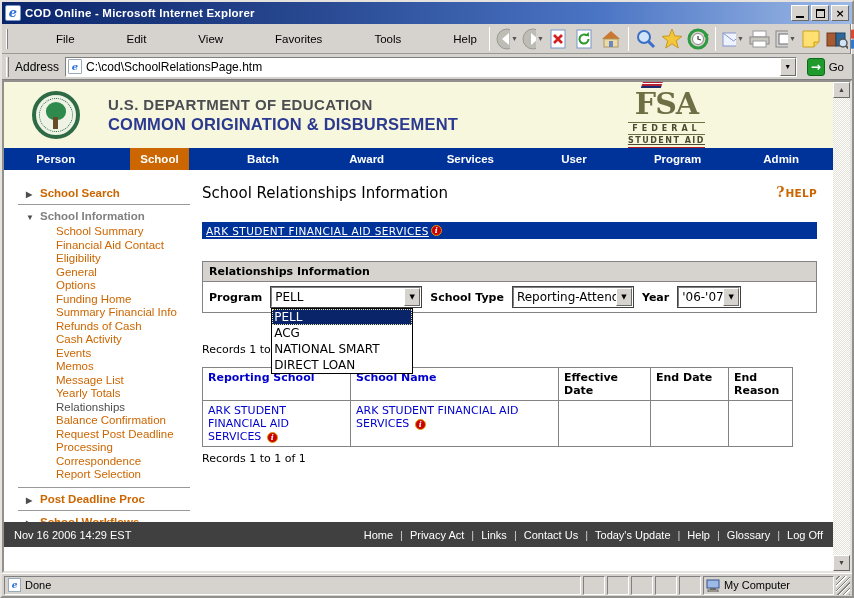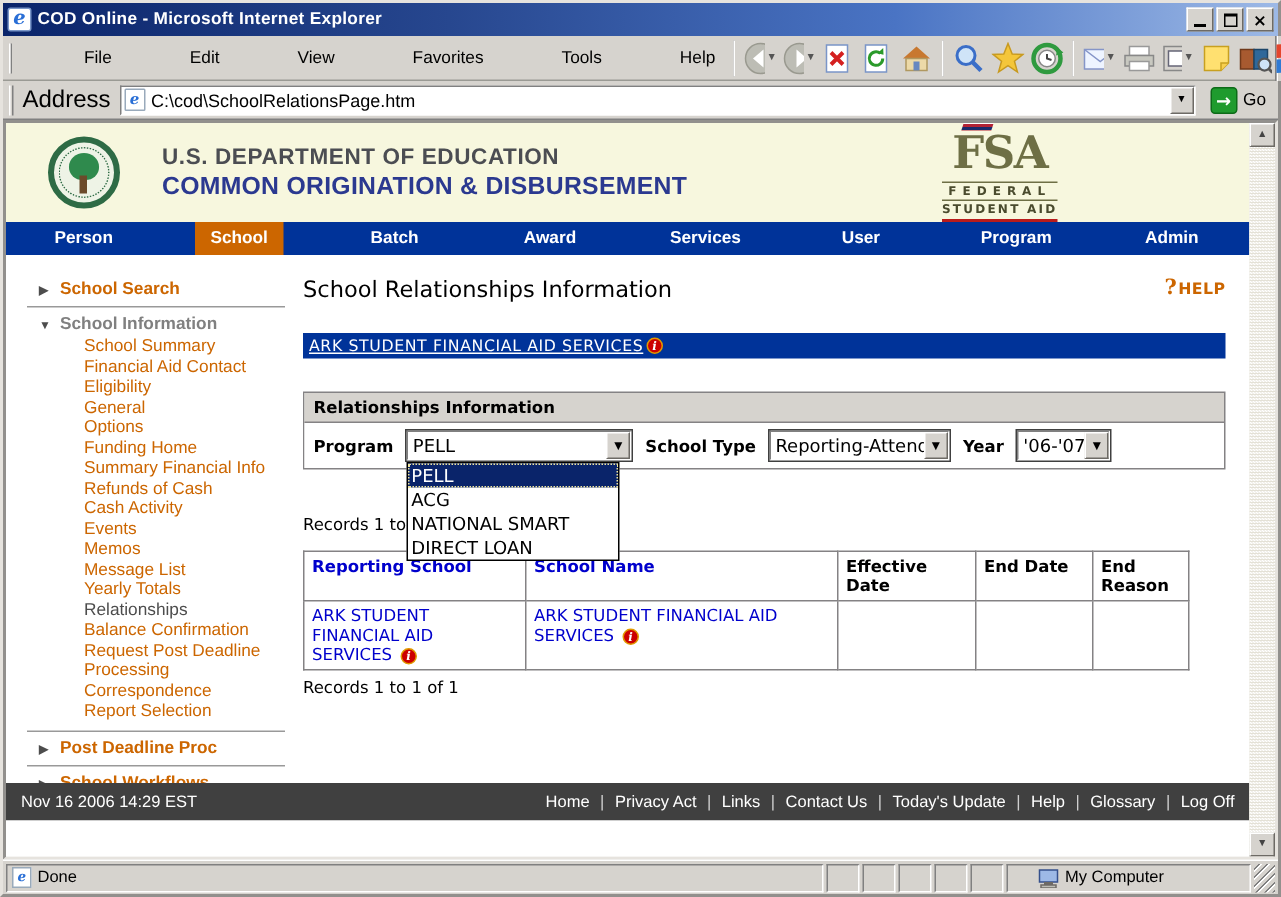--- a/index.html
+++ b/index.html
@@ -27,21 +27,21 @@
   .vsep { width:1px; height:24px; background:#808080; border-right:1px solid #fff; margin:0 4px; }
   .tbtn { height:26px; min-width:26px; display:flex; align-items:center; justify-content:center; padding:0 2px; }
   .dd { font-size:7px; color:#555; margin-left:1px; }
   .brand { margin-left:auto; width:42px; height:30px; display:flex; align-items:center; justify-content:center;
     border-left:1px solid #808080; box-shadow:inset 1px 0 0 #fff; background:#d6d3ce; }
   .winflag { display:grid; grid-template-columns:9px 9px; grid-template-rows:9px 9px; gap:1px; transform:skewY(-4deg); }
   .winflag i { display:block; }
 
   
   .addr-row { height:26px; display:flex; align-items:center; border-bottom:1px solid #808080; background:#d6d3ce; padding:0 4px 0 2px; }
-  .addr-label { font-size:16px; margin:0 6px 0 2px; }
+  .addr-label { font-size:12px; margin:0 6px 0 2px; }
   .addr-box { flex:1; height:20px; background:#fff; border:1px solid; border-color:#808080 #fff #fff #808080;
     display:flex; align-items:center; padding-left:2px; }
   .addr-icon { width:14px; height:15px; background:#fff; border:1px solid #9ab; border-radius:1px;
     color:#2a6fd6; font:bold italic 10px/13px "DejaVu Serif",serif; text-align:center; margin-right:4px; }
   .addr-input { flex:1; border:none; outline:none; font:12px "Liberation Sans",sans-serif; height:16px; }
   .addr-drop { width:16px; height:18px; background:#d6d3ce; border:1px solid; border-color:#fff #6d6a65 #6d6a65 #fff;
     font-size:7px; text-align:center; line-height:16px; }
   .go-btn { display:flex; align-items:center; margin-left:6px; padding:1px 4px; }
   .go-arrow { width:18px; height:18px; background:#1f9b2e; border:1px solid #0d6b18; border-radius:3px;
     color:#fff; font:bold 12px/16px "DejaVu Sans",sans-serif; text-align:center; margin-right:4px; }
@@ -64,21 +64,21 @@
   .seal .ring { position:absolute; inset:3px; border:1px dotted #2e6b45; border-radius:50%; }
   .b-texts { margin-left:28px; flex:1; }
   .b-dept { font-size:15px; font-weight:bold; color:#4b4d52; letter-spacing:.4px; }
   .b-app { font-size:16.5px; font-weight:bold; color:#2b3990; letter-spacing:.2px; margin-top:2px; }
   .fsa { margin-right:128px; text-align:center; line-height:1; flex:none; }
   .fsa-cap { width:20px; height:7px; margin:0 auto -2px 14px;
     background:repeating-linear-gradient(180deg,#b22234 0 2px,#fff 2px 3px,#b22234 3px 5px,#1b2a6b 5px 7px);
     transform:skewX(-18deg); }
   .fsa-acronym { font:bold 30px "DejaVu Serif",serif; color:#6e6f45; letter-spacing:-1px; }
   .fsa-l1 { font:bold 8px "DejaVu Sans",sans-serif; color:#4a4b2e; letter-spacing:4px; border-top:1px solid #6e6f45; border-bottom:1px solid #6e6f45; padding:1px 0; margin-top:1px; }
-  .fsa-l2 { font:bold 8px "DejaVu Sans",sans-serif; color:#4a4b2e; letter-spacing:1.5px; border-bottom:4px solid #b91c1c; padding:1px 0 2px; }
+  .fsa-l2 { font:bold 8px "DejaVu Sans",sans-serif; color:#4a4b2e; letter-spacing:1.5px; border-bottom:2px solid #b91c1c; padding:1px 0 2px;text-decoration:underline; }
 
   
   .navbar { height:22px; background:#003399; display:flex; }
   .nav-cell { flex:1; display:flex; align-items:center; justify-content:center; }
   .nav-label { color:#fff; font-weight:bold; font-size:11.5px; padding:4px 10px; }
   .nav-active .nav-label { background:#cc6600; height:22px; display:flex; align-items:center; }
 
   
   .content-row { display:flex; height:352px; background:#fff; }
   .sidebar { width:190px; flex:none; padding:14px 0 0 12px; font-size:11.5px; }
@@ -129,21 +129,21 @@
   .footerbar { height:25px; background:#404040; color:#fff; display:flex; align-items:center; padding:0 10px; font-size:11px; }
   .f-links { margin-left:auto; display:flex; align-items:center; gap:7px; }
   .f-link { color:#fff; cursor:pointer; }
   .f-sep { color:#cfcfcf; }
   .filler { flex:1; background:#fff; }
 
   .statusbar { height:23px; background:#d6d3ce; border-top:1px solid #fff; display:flex; align-items:center; padding:1px 2px; gap:2px; }
   .st-main { flex:1; height:19px; border:1px solid; border-color:#808080 #fff #fff #808080; display:flex; align-items:center; padding-left:3px; gap:4px; }
   .st-doc { width:13px; height:14px; background:#fff; border:1px solid #9ab; color:#2a6fd6; font:bold italic 9px/12px "DejaVu Serif",serif; text-align:center; }
   .st-pane { width:22px; height:19px; border:1px solid; border-color:#808080 #fff #fff #808080; }
-  .st-zone { width:163px; height:19px; border:1px solid; border-color:#808080 #fff #fff #808080; display:flex; align-items:center; gap:4px; padding-left:20px; }
+  .st-zone { width:131px; height:19px; border:1px solid; border-color:#808080 #fff #fff #808080; display:flex; align-items:center; gap:4px; padding-left:2px; }
   .st-grip { width:14px; height:19px; background:repeating-linear-gradient(135deg,#d6d3ce 0 2px,#808080 2px 3px,#fff 3px 4px); }
 </style>
 </head>
 <body>
 
 <div class="window">
 
   <div class="titlebar">
     <span class="ie-icon">e</span>
     <span class="tb-title">COD Online - Microsoft Internet Explorer</span>

